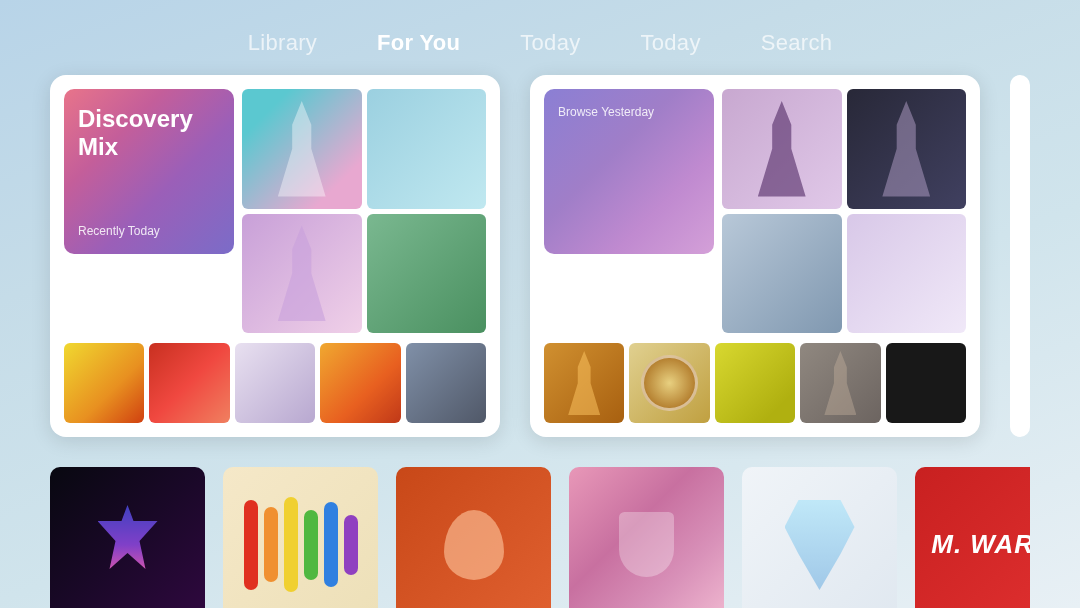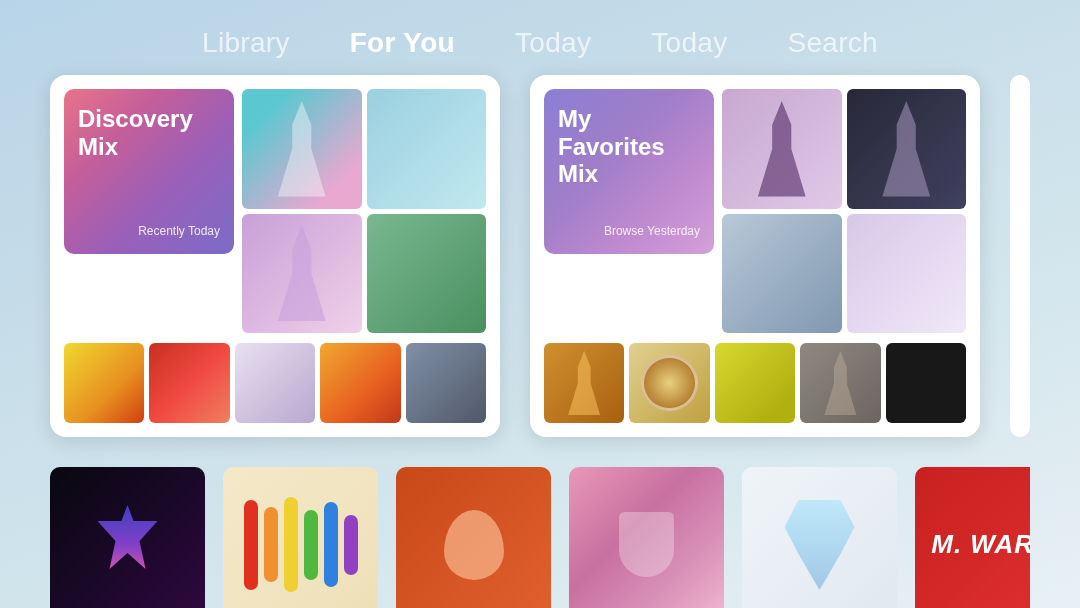--- a/index.html
+++ b/index.html
@@ -16,21 +16,21 @@
     nav {
       display: flex;
       justify-content: center;
       align-items: center;
       gap: 60px;
       height: 75px;
       padding-top: 10px;
     }
 
     nav a {
-      font-size: 28px;
+      font-size: 22px;
       font-weight: 400;
       color: rgba(255,255,255,0.7);
       text-decoration: none;
       cursor: pointer;
       letter-spacing: 0.3px;
     }
 
     nav a.active {
       color: #ffffff;
       font-weight: 600;
@@ -67,21 +67,20 @@
 
     .mix-hero {
       width: 170px;
       height: 165px;
       border-radius: 10px;
       display: flex;
       flex-direction: column;
       justify-content: space-between;
       padding: 16px 14px;
       flex-shrink: 0;
-      align-items: flex-end;
     }
 
     .mix-hero-title {
       font-size: 24px;
       font-weight: 800;
       color: #fff;
       line-height: 1.15;
     }
 
     .mix-hero-subtitle {
@@ -299,21 +298,20 @@
         <div class="thumb d-b2"></div>
         <div class="thumb d-b3"></div>
         <div class="thumb d-b4"></div>
         <div class="thumb d-b5"></div>
       </div>
     </div>
 
     <div class="mix-card">
       <div class="mix-card-inner">
         <div class="mix-hero favorites-hero">
-          <div class="mix-hero-title">My Favorites Mix</div>
           <div class="mix-hero-subtitle">Browse Yesterday</div>
         </div>
         <div class="mix-thumbnails">
           <div class="thumb f-t1">
             <div class="thumb-inner">
               <div class="person-shape" style="background:rgba(80,40,100,0.6)"></div>
             </div>
           </div>
           <div class="thumb f-t2">
             <div class="thumb-inner">

